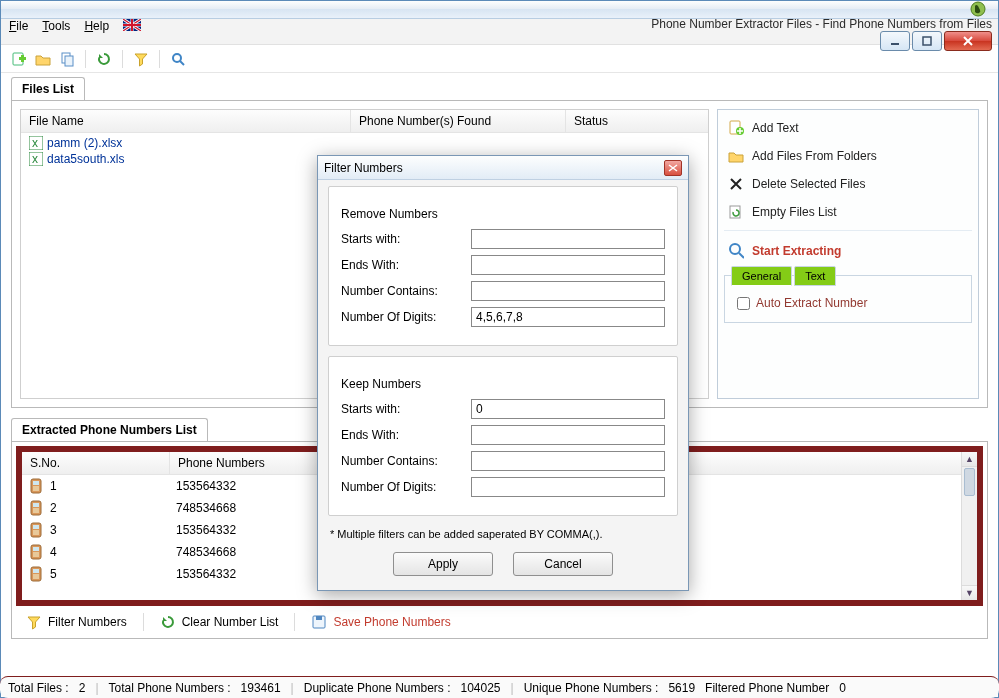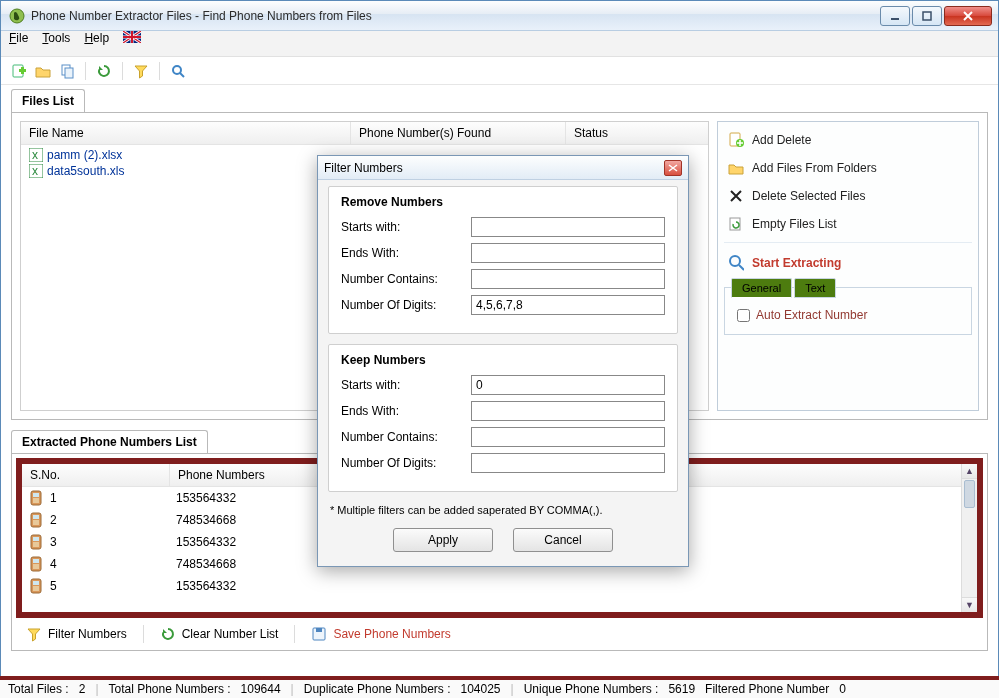--- a/index.html
+++ b/index.html
@@ -1,19 +1,19 @@
 <!DOCTYPE html>
 <html><head>
 <meta charset="utf-8">
 <style>
 * { box-sizing: border-box; margin: 0; padding: 0; font-family: "Segoe UI", Tahoma, sans-serif; font-size: 12px; }
 body { background: #fff; width: 999px; height: 698px; overflow: hidden; border: 1px solid #5b8ab8; }
 
 
-.titlebar { height: 30px; background: linear-gradient(#fdfefe,#e6edf5 45%,#d7e4f2 46%,#e9f1fa); display: flex; align-items: center; padding: 0 6px 0 8px; border-bottom: 1px solid #b8cde2; }
+.titlebar { height: 18px; background: linear-gradient(#fdfefe,#e6edf5 45%,#d7e4f2 46%,#e9f1fa); display: flex; align-items: flex-end; padding: 0 6px 0 8px; border-bottom: 1px solid #b8cde2; flex-direction: column; }
 .titlebar .app-icon { width: 16px; height: 16px; margin-right: 6px; display:inline-flex;align-items:center;justify-content:center;}
 .titlebar .title { flex: 1; color: #2b2b2b; font-size: 12px; }
 .winbtns { display: flex; gap: 2px; }
 .winbtn { width: 30px; height: 20px; border: 1px solid #6a8bab; border-radius: 3px; background: linear-gradient(#f4f8fc,#d6e6f5); display:flex;align-items:center;justify-content:center; font-size:10px; cursor:default;}
 .winbtn.close { width: 48px; background: linear-gradient(#f08f8a,#d84b3e 48%,#c8321f 50%,#e36a52); border-color:#8a2b1d; color:#fff;}
 .winbtn svg { pointer-events:none; }
 
 
 .menubar { height: 26px; display: flex; align-items: flex-start; padding: 0 8px; gap: 14px; background:#f3f3f3; border-bottom:1px solid #e1e1e1;}
 .menubar span { cursor: default; }
@@ -46,21 +46,21 @@
 .xls-icon { width:14px; height:14px; }
 
 
 .side-pane { width:262px; border:1px solid #c0cdda; background:#fdfefe; display:flex; flex-direction:column; padding:6px; gap:4px;}
 .side-item { display:flex; align-items:center; gap:8px; padding:4px 4px; cursor:default; color:#222;}
 .side-item .sico { width:16px; height:16px; display:inline-flex;align-items:center;justify-content:center;}
 .side-item.start { color:#c23b2e; font-size:16px; font-weight:600; padding:6px 4px;}
 .side-sep { height:1px; background:#e4ecf3; margin:2px 0;}
 .inner-tabs { margin-top:6px; border:1px solid #c9d6e2; padding:4px 2px 8px 2px;}
 .inner-tab-strip { display:flex; margin:-14px 0 6px 4px;}
-.inner-tab { padding:3px 10px; border:1px solid #c9d6e2; background:#4d7c0f; border-radius:2px 2px 0 0; font-size:11px; margin-right:2px;}
+.inner-tab { padding:3px 10px; border:1px solid #c9d6e2; background:#84cc16; border-radius:2px 2px 0 0; font-size:11px; margin-right:2px;}
 .inner-tab.active { border-bottom-color:#fff; }
 .chk-row { display:flex; align-items:center; gap:6px; padding:4px 10px; color:#923931;}
 .chk-row input { width:13px; height:13px;}
 
 
 .extracted-wrap { margin-top:10px; }
 .ext-panel { border:1px solid #b9b9b9; padding:4px; }
 .red-box { border:6px solid #7f1d1d; padding:0; height:160px; position:relative; }
 .ext-header { display:flex; background:linear-gradient(#fdfdfd,#efefef); border-bottom:1px solid #e4e4e4;}
 .eh-col { padding:4px 8px; border-right:1px solid #e4e4e4;}
@@ -75,31 +75,31 @@
 .ext-scroll .thumb { position:absolute; left:2px; right:2px; top:16px; height:28px; background:#cfd8e2; border:1px solid #a9bdd1; border-radius:2px;}
 .ext-scroll .arr { position:absolute; left:0; right:0; height:15px; background:linear-gradient(#f8f8f8,#e7e7e7); display:flex;align-items:center;justify-content:center; font-size:9px; color:#546;}
 .ext-scroll .arr.up { top:0; border-bottom:1px solid #dcdcdc;}
 .ext-scroll .arr.dn { bottom:0; border-top:1px solid #dcdcdc;}
 
 .ext-toolbar { display:flex; align-items:center; gap:8px; padding:6px 4px 2px 4px;}
 .ext-toolbar .btn { display:flex; align-items:center; gap:6px; padding:2px 6px; cursor:default;}
 .ext-toolbar .save { color:#c23b2e; font-size:14px; font-weight:500;}
 
 
-.statusbar { position:absolute; bottom:0; left:0; right:0; height:22px; border-top:4px solid #7f1d1d; display:flex; align-items:center; padding:0 8px; gap:10px; font-size:11px; background:#fafafa;}
+.statusbar { position:absolute; bottom:0; left:0; right:0; height:22px; border-top:1px solid #7f1d1d; display:flex; align-items:center; padding:0 8px; gap:10px; font-size:11px; background:#fafafa;border-radius:8px;}
 .sb-sep { color:#bbb; }
 
 
 .dialog { position:absolute; left:317px; top:155px; width:372px; border:1px solid #7a97b5; background:#f4f4f4; box-shadow:0 4px 18px rgba(0,0,0,.35); }
 .dlg-title { height:24px; background:linear-gradient(#fdfefe,#e2ecf6); display:flex; align-items:center; padding:0 6px; border-bottom:1px solid #bfd0e2; font-size:12px;}
 .dlg-title .t { flex:1; }
 .dlg-close { width:18px; height:16px; background:linear-gradient(#f2a7a1,#d8503f); border:1px solid #a13327; border-radius:2px; display:flex;align-items:center;justify-content:center; color:#fff; font-size:10px;}
 .dlg-body { padding:6px 10px 10px 10px; }
 .fgroup { border:1px solid #cfcfcf; background:#fff; border-radius:2px; margin-bottom:10px; padding:8px 12px 12px 12px;}
-.fgroup .ftitle { font-weight:bold; margin-bottom:8px; font-size:12px;}
+.fgroup .ftitle { font-weight:normal; margin-bottom:8px; font-size:12px;margin-top:12px;}
 .frow { display:flex; align-items:center; margin:6px 0; }
 .frow label { width:130px; text-align:left; padding-right:8px; }
 .frow input { flex:1; height:20px; border:1px solid #888; padding:0 4px; background:#fff; font-size:12px;}
 .dlg-note { font-size:11px; padding:2px 2px 12px 2px; }
 .dlg-btns { display:flex; justify-content:center; gap:20px; padding-bottom:4px;}
 .dbtn { width:100px; height:24px; border:1px solid #8f8f8f; background:linear-gradient(#fbfbfb,#e4e4e4); border-radius:3px; cursor:default; font-size:12px;}
 
 </style>
 </head>
 <body>
@@ -228,21 +228,21 @@
 
     <div class="side-pane">
       <div class="side-item">
           <span class="sico">
             <svg width="16" height="16">
               <rect x="2" y="1" width="10" height="13" rx="1" fill="#fff" stroke="#d2a948"></rect>
               <circle cx="12" cy="11" r="4" fill="#6c3"></circle>
               <path d="M12 8 v6 M9 11 h6" stroke="#fff" stroke-width="1.5"></path>
             </svg>
           </span>
-          <span>Add Delete</span>
+          <span>Add Text</span>
         </div>
       <div class="side-item">
           <span class="sico">
             <svg width="16" height="16">
               <path d="M1 5 h5 l2 2 h7 v7 h-14 z" fill="#ffd56b" stroke="#caa23a"></path>
             </svg>
           </span>
           <span>Add Files From Folders</span>
         </div>
       <div class="side-item">
@@ -391,21 +391,21 @@
       </div>
     </div>
   </div>
 </div>
 
 <div class="statusbar">
   <span>Total Files :</span>
   <span>2</span>
   <span class="sb-sep">|</span>
   <span>Total Phone Numbers :</span>
-  <span>109644</span>
+  <span>193461</span>
   <span class="sb-sep">|</span>
   <span>Duplicate Phone Numbers :</span>
   <span>104025</span>
   <span class="sb-sep">|</span>
   <span>Unique Phone Numbers :</span>
   <span>5619</span>
   <span>Filtered Phone Number</span>
   <span>0</span>
 </div>
 

